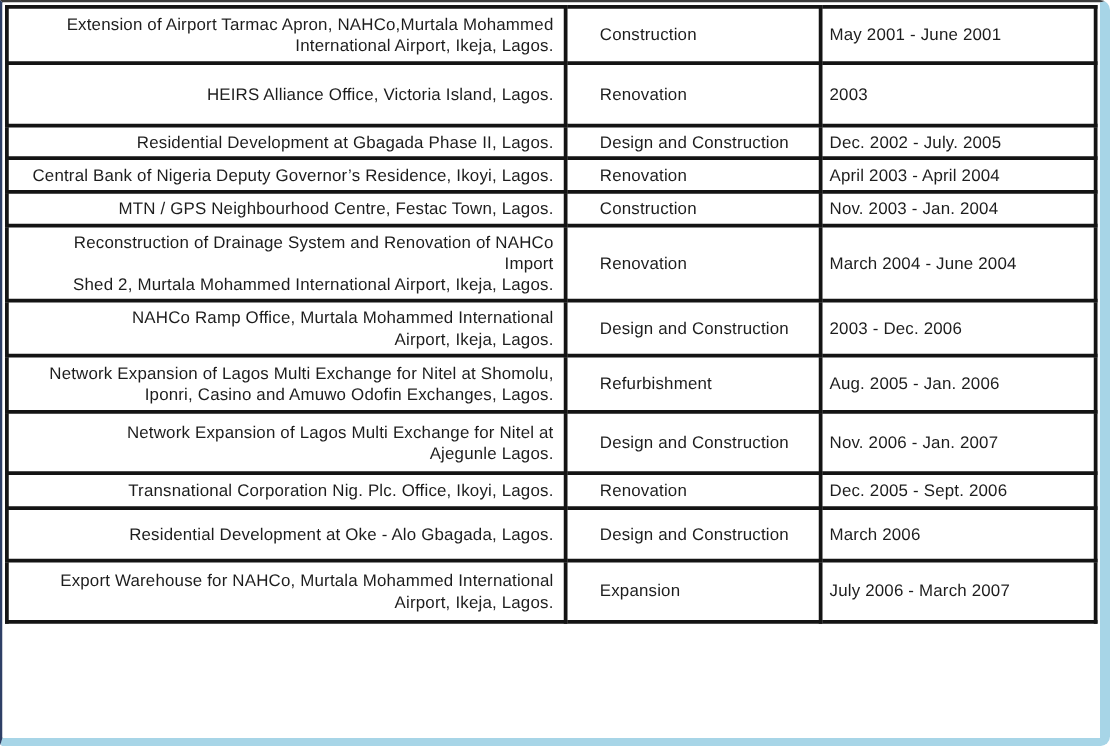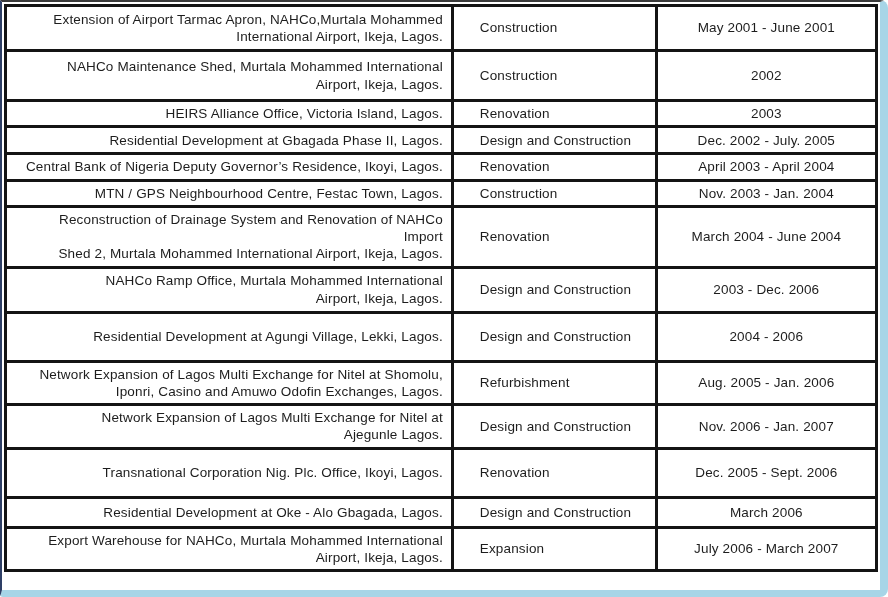--- a/index.html
+++ b/index.html
@@ -44,21 +44,21 @@
   col.c-period{width:25.3%;}
   td.desc{
     padding:3px 8px 3px 13px;
     white-space:pre-line;
     text-align:right;
   }
   td.type{
     padding:3px 4px 3px 26px;
   }
   td.period{
-    text-align:center;
+    text-align:left;
     padding:3px 6px;
   }
   
   tr:nth-child(1){height:45px}
   tr:nth-child(2){height:50px}
   tr:nth-child(3){height:26px}
   tr:nth-child(4){height:27px}
   tr:nth-child(5){height:24px}
   tr:nth-child(6){height:25px}
   tr:nth-child(7){height:28px}
@@ -82,26 +82,20 @@
       <col class="c-period">
     </colgroup>
     <tbody>
         <tr>
     <td class="desc">Extension of Airport Tarmac Apron, NAHCo,Murtala Mohammed
 International Airport, Ikeja, Lagos.</td>
     <td class="type">Construction</td>
     <td class="period">May 2001 - June 2001</td>
   </tr>
         <tr>
-    <td class="desc">NAHCo Maintenance Shed, Murtala Mohammed International
-Airport, Ikeja, Lagos.</td>
-    <td class="type">Construction</td>
-    <td class="period">2002</td>
-  </tr>
-        <tr>
     <td class="desc">HEIRS Alliance Office, Victoria Island, Lagos.</td>
     <td class="type">Renovation</td>
     <td class="period">2003</td>
   </tr>
         <tr>
     <td class="desc">Residential Development at Gbagada Phase II, Lagos.</td>
     <td class="type">Design and Construction</td>
     <td class="period">Dec. 2002 - July. 2005</td>
   </tr>
         <tr>
@@ -118,25 +112,20 @@
     <td class="desc">Reconstruction of Drainage System and Renovation of NAHCo Import
 Shed 2, Murtala Mohammed International Airport, Ikeja, Lagos.</td>
     <td class="type">Renovation</td>
     <td class="period">March 2004 - June 2004</td>
   </tr>
         <tr>
     <td class="desc">NAHCo Ramp Office, Murtala Mohammed International
 Airport, Ikeja, Lagos.</td>
     <td class="type">Design and Construction</td>
     <td class="period">2003 - Dec. 2006</td>
-  </tr>
-        <tr>
-    <td class="desc">Residential Development at Agungi Village, Lekki, Lagos.</td>
-    <td class="type">Design and Construction</td>
-    <td class="period">2004 - 2006</td>
   </tr>
         <tr>
     <td class="desc">Network Expansion of Lagos Multi Exchange for Nitel at Shomolu,
 Iponri, Casino and Amuwo Odofin Exchanges, Lagos.</td>
     <td class="type">Refurbishment</td>
     <td class="period">Aug. 2005 - Jan. 2006</td>
   </tr>
         <tr>
     <td class="desc">Network Expansion of Lagos Multi Exchange for Nitel at
 Ajegunle Lagos.</td>

